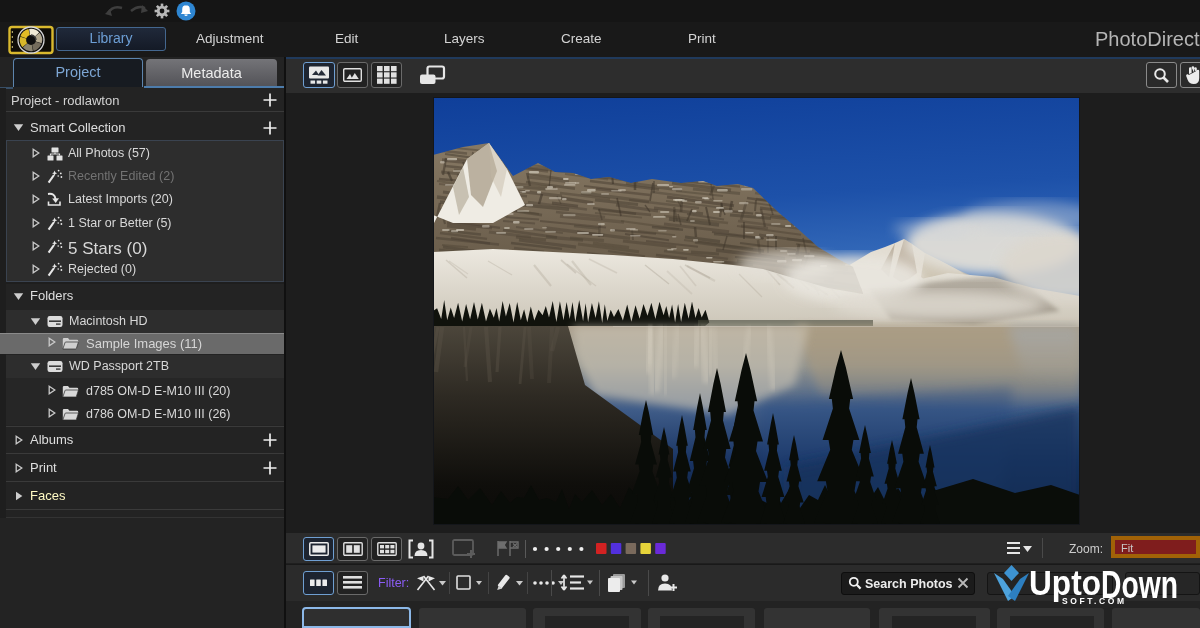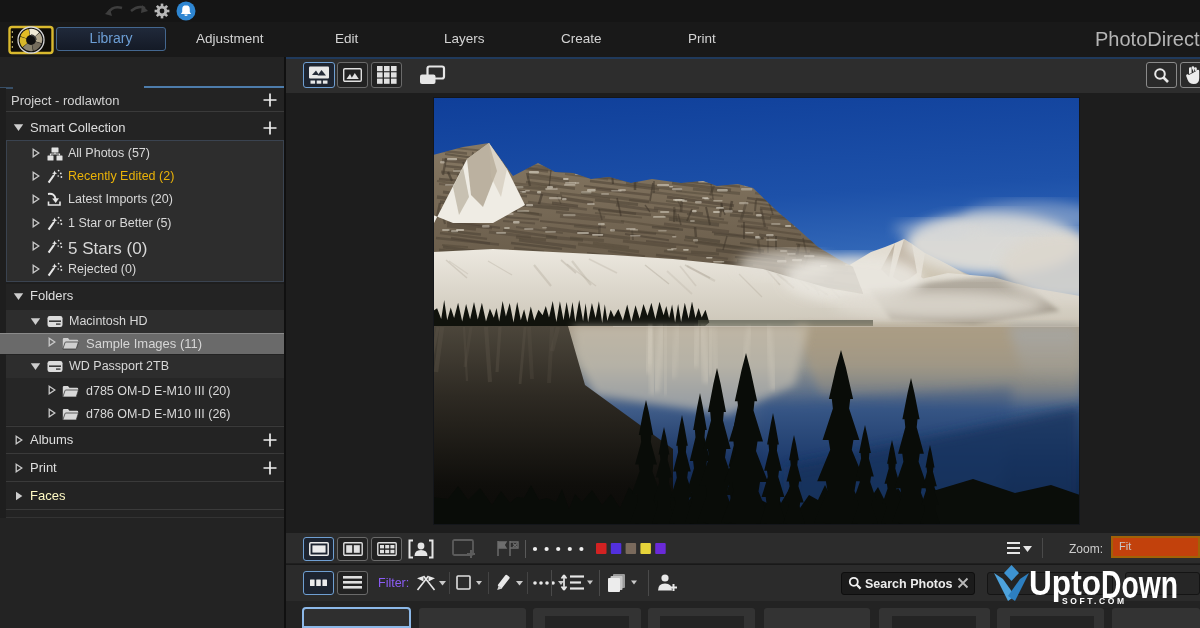--- a/index.html
+++ b/index.html
@@ -59,20 +59,22 @@
   <span class="abs" style="left:196px">Adjustment</span>
   <span class="abs" style="left:335px">Edit</span>
   <span class="abs" style="left:444px">Layers</span>
   <span class="abs" style="left:561px">Create</span>
   <span class="abs" style="left:688px">Print</span>
 </div>
 <div class="abs" style="left:1095px;top:28px;color:#b5b5b5;font-size:20px;white-space:nowrap">PhotoDirector</div>
 
 <div class="abs" style="left:0;top:57px;width:284px;height:571px;background:#232323"></div>
 
+<div class="abs" style="left:13px;top:58px;width:130px;height:29px;background:#171b21;border:1.5px solid #5d85ae;border-bottom:none;border-radius:4px 4px 0 0;color:#7da6d4;font-size:14.5px;line-height:27px;text-align:center">Project</div>
+<div class="abs" style="left:146px;top:59px;width:131px;height:28px;background:linear-gradient(#747478,#525257);border-radius:4px 4px 0 0;color:#ececec;font-size:14.5px;line-height:28px;text-align:center">Metadata</div>
 <div class="abs" style="left:144px;top:86px;width:140px;height:2px;background:#4d7cab"></div>
 <div class="abs" style="left:0;top:87px;width:13px;height:1.5px;background:#4d7cab;opacity:.5"></div>
 
 <div class="abs" style="left:0;top:88px;width:6px;height:430px;background:#1e1e1e"></div>
 <div class="abs" style="left:6px;top:88px;width:278px;height:24px;border-bottom:1px solid #3a3a3a"></div>
 <div class="abs" style="left:11px;top:93px;color:#d2d2d2;font-size:13px">Project - rodlawton</div>
 <svg class="abs" style="left:263px;top:93px" width="14" height="14" viewBox="0 0 14 14">
       <path d="M7 0.5 V13.5 M0.5 7 H13.5" stroke="#ededed" stroke-width="1.7"></path>
     </svg>
 <svg class="abs" style="left:13px;top:123px" width="11" height="9" viewBox="0 0 11 9">
@@ -101,21 +103,21 @@
 <svg class="abs" style="left:46px;top:169.2px" width="17" height="15" viewBox="0 0 17 15">
       <path d="M6 4.2 L7.8 3.4 8.6 1.6 9.4 3.4 11.2 4.2 9.4 5 8.6 6.8 7.8 5 Z" fill="#e8e8e8"></path>
       <path d="M8 6 L2.6 13.6" stroke="#e8e8e8" stroke-width="2.1"></path>
       <g fill="#e8e8e8">
         <circle cx="12.6" cy="1.6" r="0.9"></circle>
         <circle cx="14.8" cy="4.4" r="0.9"></circle>
         <circle cx="15.4" cy="8" r="0.9"></circle>
         <circle cx="12.2" cy="7" r="0.8"></circle>
       </g>
     </svg>
-<div class="abs" style="left:68px;top:169.2px;color:#eab308;font-size:12.5px">Recently Edited (2)</div>
+<div class="abs" style="left:68px;top:169.2px;color:#737373;font-size:12.5px">Recently Edited (2)</div>
 <svg class="abs" style="left:32px;top:194.39999999999998px" width="8" height="10" viewBox="0 0 8 10">
       <path d="M1.2 1.2 L6.8 5 L1.2 8.8 Z" fill="none" stroke="#c9c9c9" stroke-width="1.3"></path>
     </svg>
 <svg class="abs" style="left:46px;top:192.39999999999998px" width="16" height="15" viewBox="0 0 16 15">
       <path d="M2 2 Q9 1 9.5 7.2" fill="none" stroke="#e6e6e6" stroke-width="2"></path>
       <path d="M6.2 6.4 L9.7 11 L13 6.2 Z" fill="#e6e6e6"></path>
       <path d="M2.5 9.5 V13 H14 V9.5" fill="none" stroke="#e6e6e6" stroke-width="1.6"></path>
     </svg>
 <div class="abs" style="left:68px;top:192.39999999999998px;color:#d8d8d8;font-size:12.5px">Latest Imports (20)</div>
 <svg class="abs" style="left:32px;top:217.59999999999997px" width="8" height="10" viewBox="0 0 8 10">
@@ -896,21 +898,21 @@
 <svg class="abs" style="left:1007px;top:541px" width="26" height="15" viewBox="0 0 26 15">
       <g stroke="#e6e6e6" stroke-width="2">
         <line x1="0" y1="2" x2="13" y2="2"></line>
         <line x1="0" y1="7" x2="13" y2="7"></line>
         <line x1="0" y1="12" x2="13" y2="12"></line>
       </g>
       <path d="M16 5 h9 l-4.5 6 Z" fill="#e6e6e6"></path>
     </svg>
 <div class="abs" style="left:1042px;top:538px;width:1px;height:20px;background:#4a4a4a"></div>
 <div class="abs" style="left:1069px;top:542px;color:#cccccc;font-size:12px">Zoom:</div>
-<div class="abs" style="left:1111px;top:536px;width:89px;height:22px;background:#c2410c;border:2px solid #a16207;color:#c9c9c9;font-size:11px;padding:2px 0 0 6px">Fit</div>
+<div class="abs" style="left:1111px;top:536px;width:89px;height:22px;background:#7f1d1d;border:4px solid #a16207;color:#c9c9c9;font-size:11px;padding:2px 0 0 6px">Fit</div>
 
 <div class="abs" style="left:286px;top:565px;width:914px;height:36px;background:#2b2b2b"></div>
 <div class="abs" style="left:303px;top:571px;width:31px;height:24px;background:#1d2430;border:1.5px solid #6f9fd2;border-radius:3px"></div>
 <svg class="abs" style="left:310px;top:579px" width="18" height="8" viewBox="0 0 18 8">
       <g fill="#ececec">
         <rect x="0" y="0.5" width="4.6" height="6.5" rx="0.5"></rect>
         <rect x="6.2" y="0.5" width="4.6" height="6.5" rx="0.5"></rect>
         <rect x="12.4" y="0.5" width="4.6" height="6.5" rx="0.5"></rect>
       </g>
     </svg>

